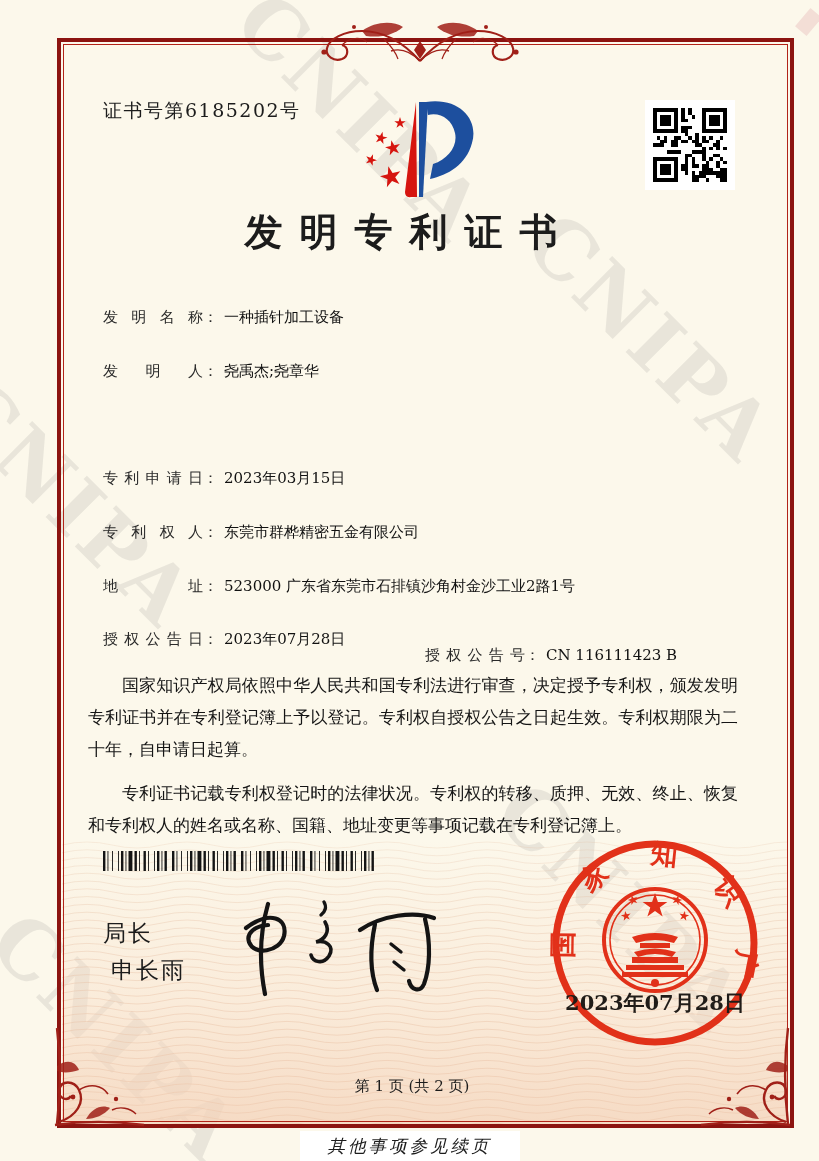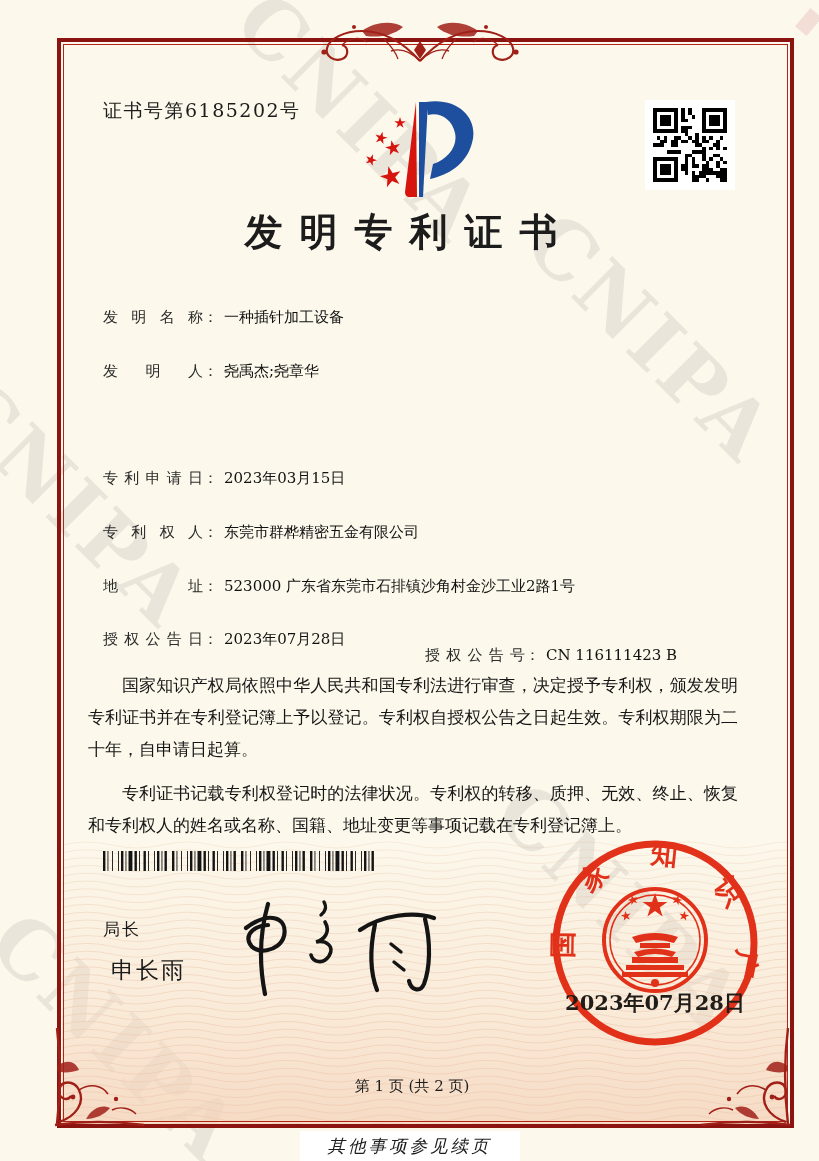--- a/index.html
+++ b/index.html
@@ -31,21 +31,21 @@
   .flabel{display:inline-block;width:100px;text-align:justify;text-align-last:justify;color:#2a2a2a;vertical-align:top;}
   .fcolon{display:inline-block;margin-right:6px;color:#2a2a2a;}
   .fvalue{color:#111;}
   .grant-no{position:absolute;left:322px;top:16px;}
   
   .paras{position:absolute;left:88px;top:670px;width:650px;z-index:2;}
   .paras p{margin:0 0 12px 0;font-size:17px;line-height:1.88;text-indent:2em;text-align:justify;
       color:#151515;}
   
   .barcode{position:absolute;left:103px;top:851px;z-index:2;}
-  .signer-title{position:absolute;left:103px;top:918px;font-size:17px;letter-spacing:2px;z-index:2;}
+  .signer-title{position:absolute;left:103px;top:918px;font-size:23px;letter-spacing:2px;z-index:2;}
   .signer-name{position:absolute;left:111px;top:955px;font-size:23px;letter-spacing:2px;z-index:2;}
   .signature{position:absolute;left:228px;top:888px;z-index:2;}
   
   .seal{position:absolute;left:548px;top:836px;width:214px;height:214px;z-index:3;opacity:.96;}
   
   .page-info{position:absolute;left:0;top:1077px;width:824px;text-align:center;font-size:15px;z-index:2;}
   .cont-note{position:absolute;left:50%;transform:translateX(-50%);top:1131px;background:#ffffff;
       padding:3px 28px 6px 28px;font-size:17.5px;font-style:italic;letter-spacing:3px;z-index:5;white-space:nowrap;}
 </style>
 </head>

